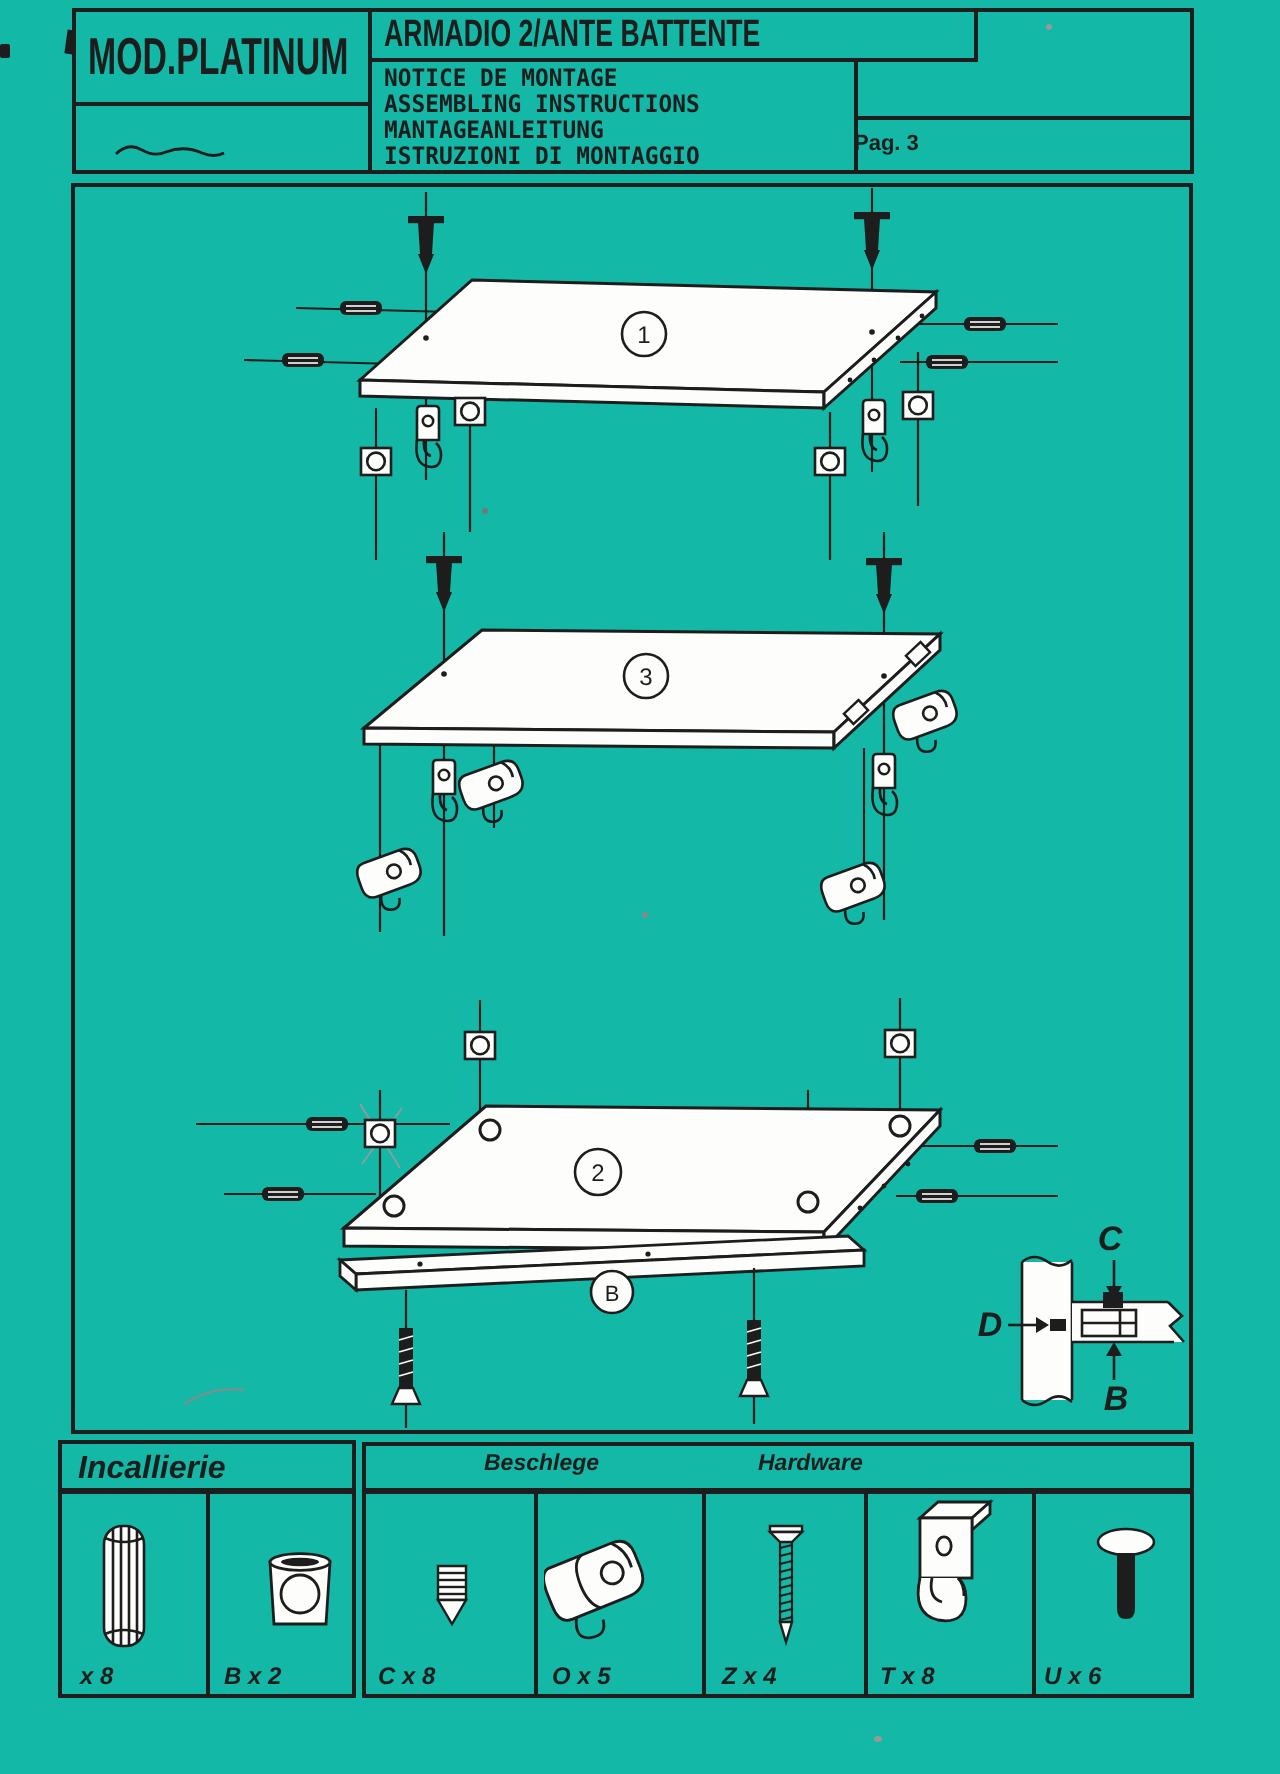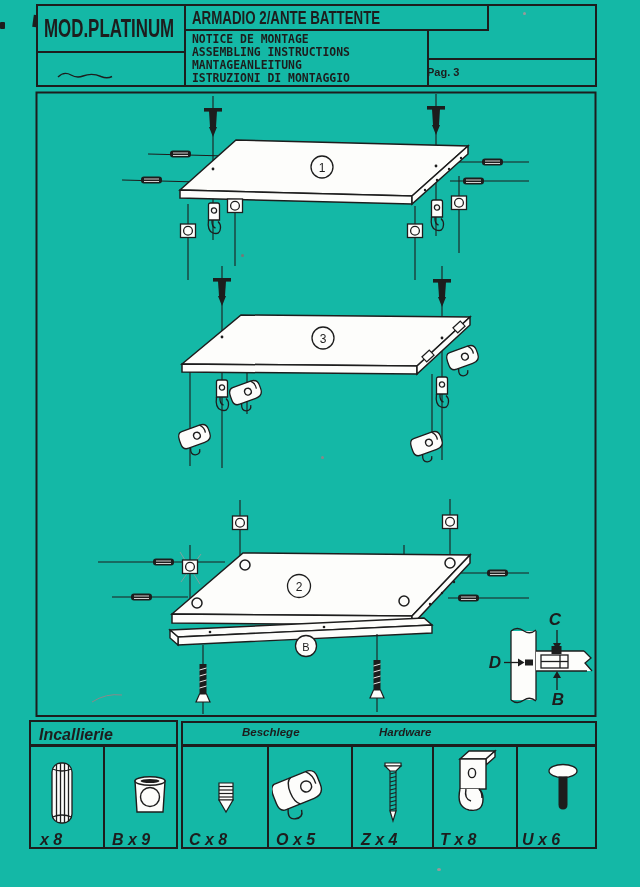--- a/index.html
+++ b/index.html
@@ -1,19 +1,19 @@
 <!DOCTYPE html>
 <html><head>
 <meta charset="utf-8">
 <style>
   html,body{margin:0;padding:0;}
   #page{position:relative;width:640px;height:887px;background:#14b8a6;overflow:hidden;font-family:"Liberation Sans",sans-serif;color:#1d1d1d;}
   .abs{position:absolute;box-sizing:border-box;}
   .ink{background:#1d1d1d;}
-  .lbl{font-weight:bold;font-style:italic;font-size:16px;white-space:nowrap;}
+  .lbl{font-weight:bold;font-style:italic;font-size:12px;white-space:nowrap;}
   svg text{font-family:"Liberation Sans",sans-serif;}
 </style>
 </head>
 <body>
 
 <div id="page">
 
   <div class="abs ink" style="left:0;top:22px;width:5px;height:7px;border-radius:1px;"></div>
   <div class="abs ink" style="left:33px;top:15px;width:4px;height:12px;transform:rotate(8deg);"></div>
 
@@ -308,21 +308,21 @@
 
   <div class="abs" style="left:29px;top:745px;width:149px;height:104px;border:2px solid #1d1d1d;"></div>
   <div class="abs ink" style="left:103px;top:745px;width:2px;height:104px;"></div>
   <div class="abs" style="left:181px;top:745px;width:416px;height:104px;border:2px solid #1d1d1d;"></div>
   <div class="abs ink" style="left:267px;top:745px;width:2px;height:104px;"></div>
   <div class="abs ink" style="left:351px;top:745px;width:2px;height:104px;"></div>
   <div class="abs ink" style="left:432px;top:745px;width:2px;height:104px;"></div>
   <div class="abs ink" style="left:516px;top:745px;width:2px;height:104px;"></div>
 
   <div class="abs lbl" style="left:40px;top:831px;">x 8</div>
-  <div class="abs lbl" style="left:112px;top:831px;">B x 9</div>
+  <div class="abs lbl" style="left:112px;top:831px;">B x 2</div>
   <div class="abs lbl" style="left:189px;top:831px;font-style:italic;">C x 8</div>
   <div class="abs lbl" style="left:276px;top:831px;">O x 5</div>
   <div class="abs lbl" style="left:361px;top:831px;">Z x 4</div>
   <div class="abs lbl" style="left:440px;top:831px;">T x 8</div>
   <div class="abs lbl" style="left:522px;top:831px;">U x 6</div>
 
   <svg class="abs" style="left:50px;top:761px;" width="26" height="66" viewBox="0 0 26 66">
     <g fill="none" stroke="#1d1d1d" stroke-width="1.3">
       <rect x="2" y="2" width="20" height="60" rx="9" fill="#fdfdfb"></rect>
       <line x1="6.5" y1="3.5" x2="6.5" y2="60.5"></line>

